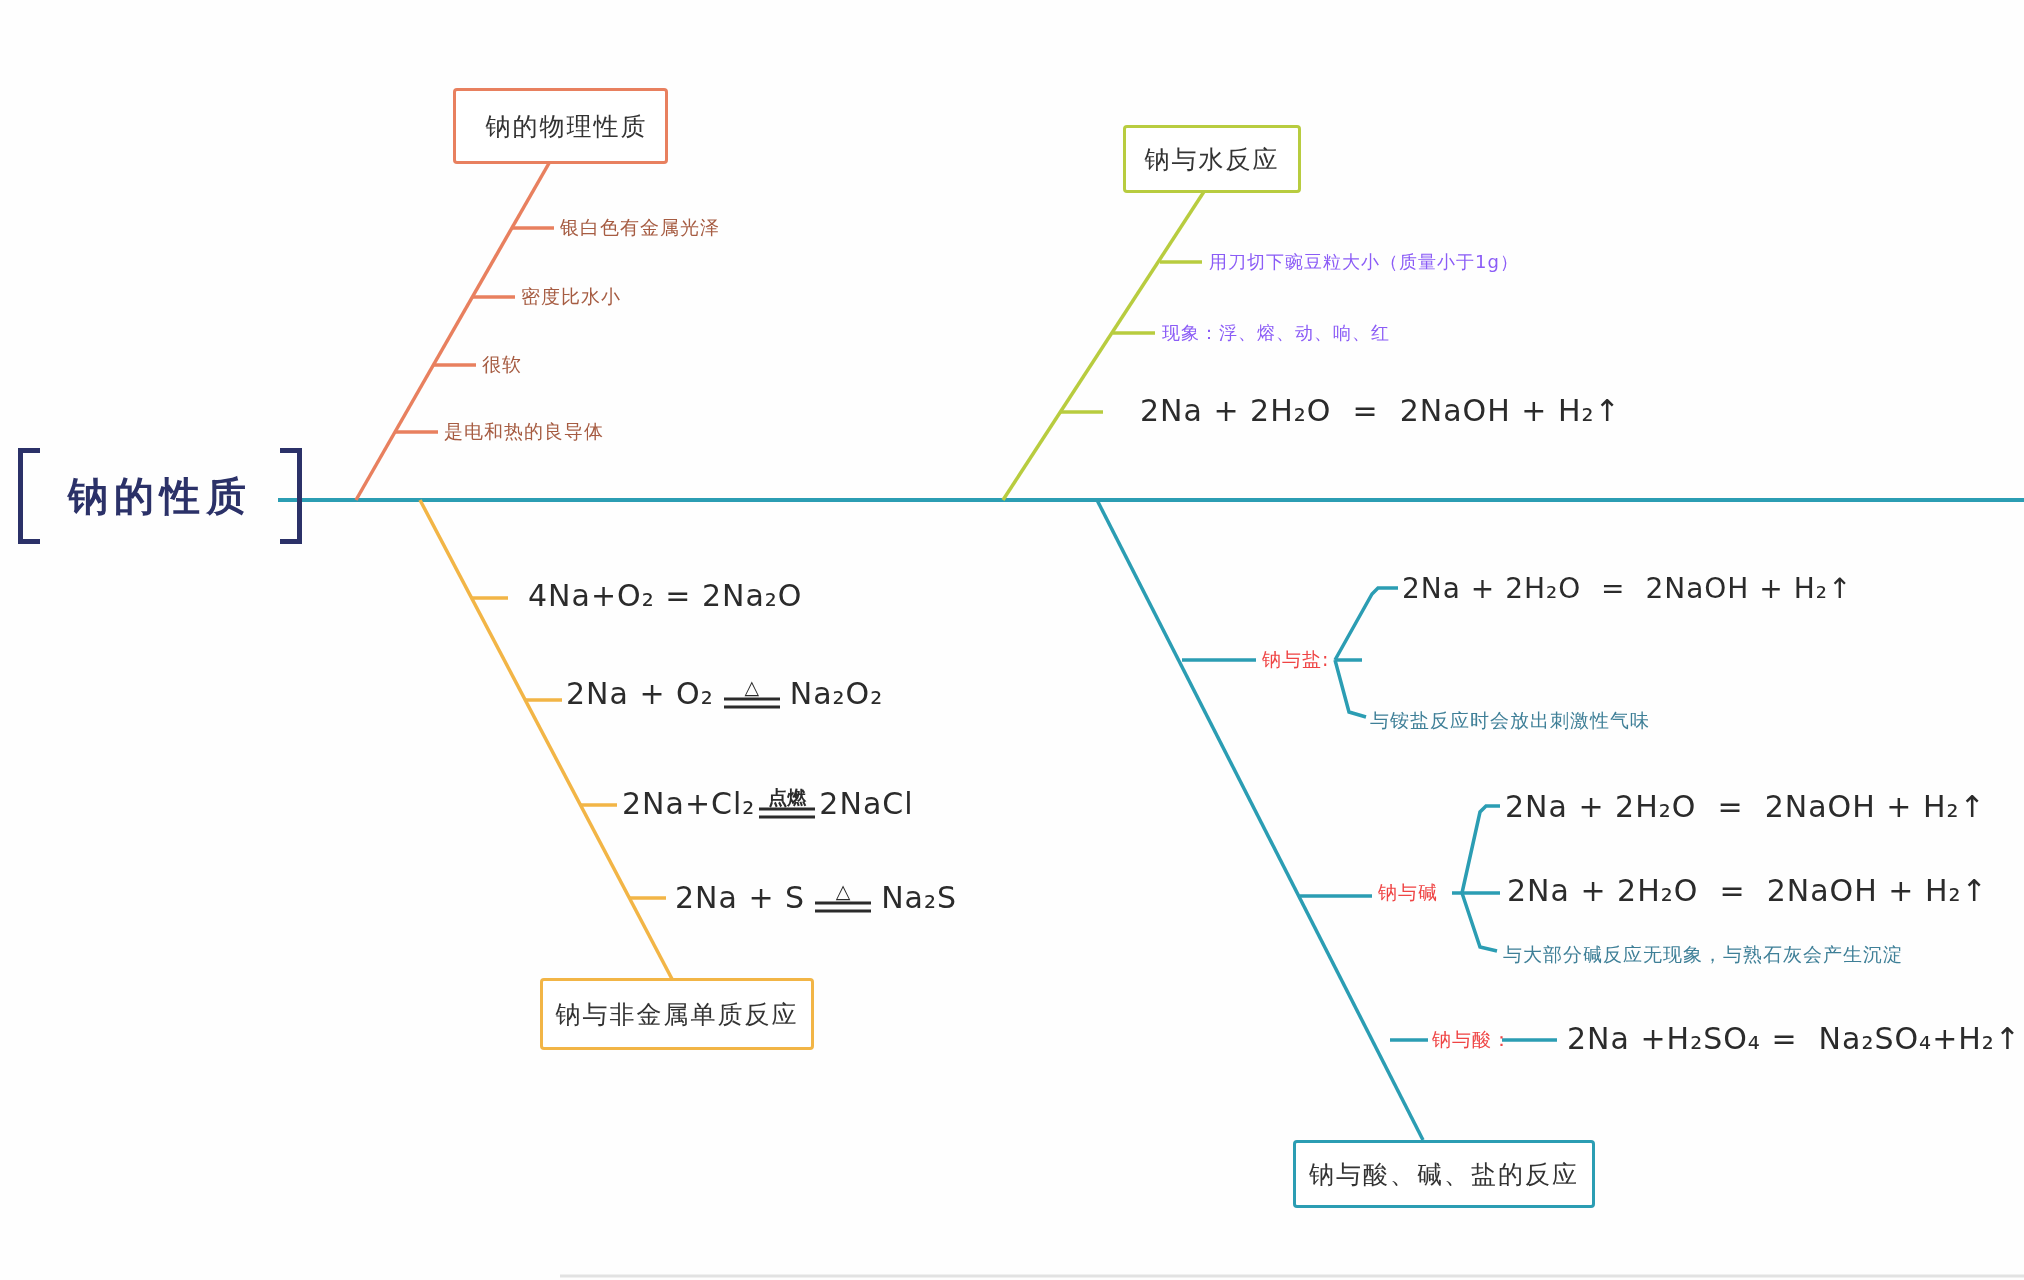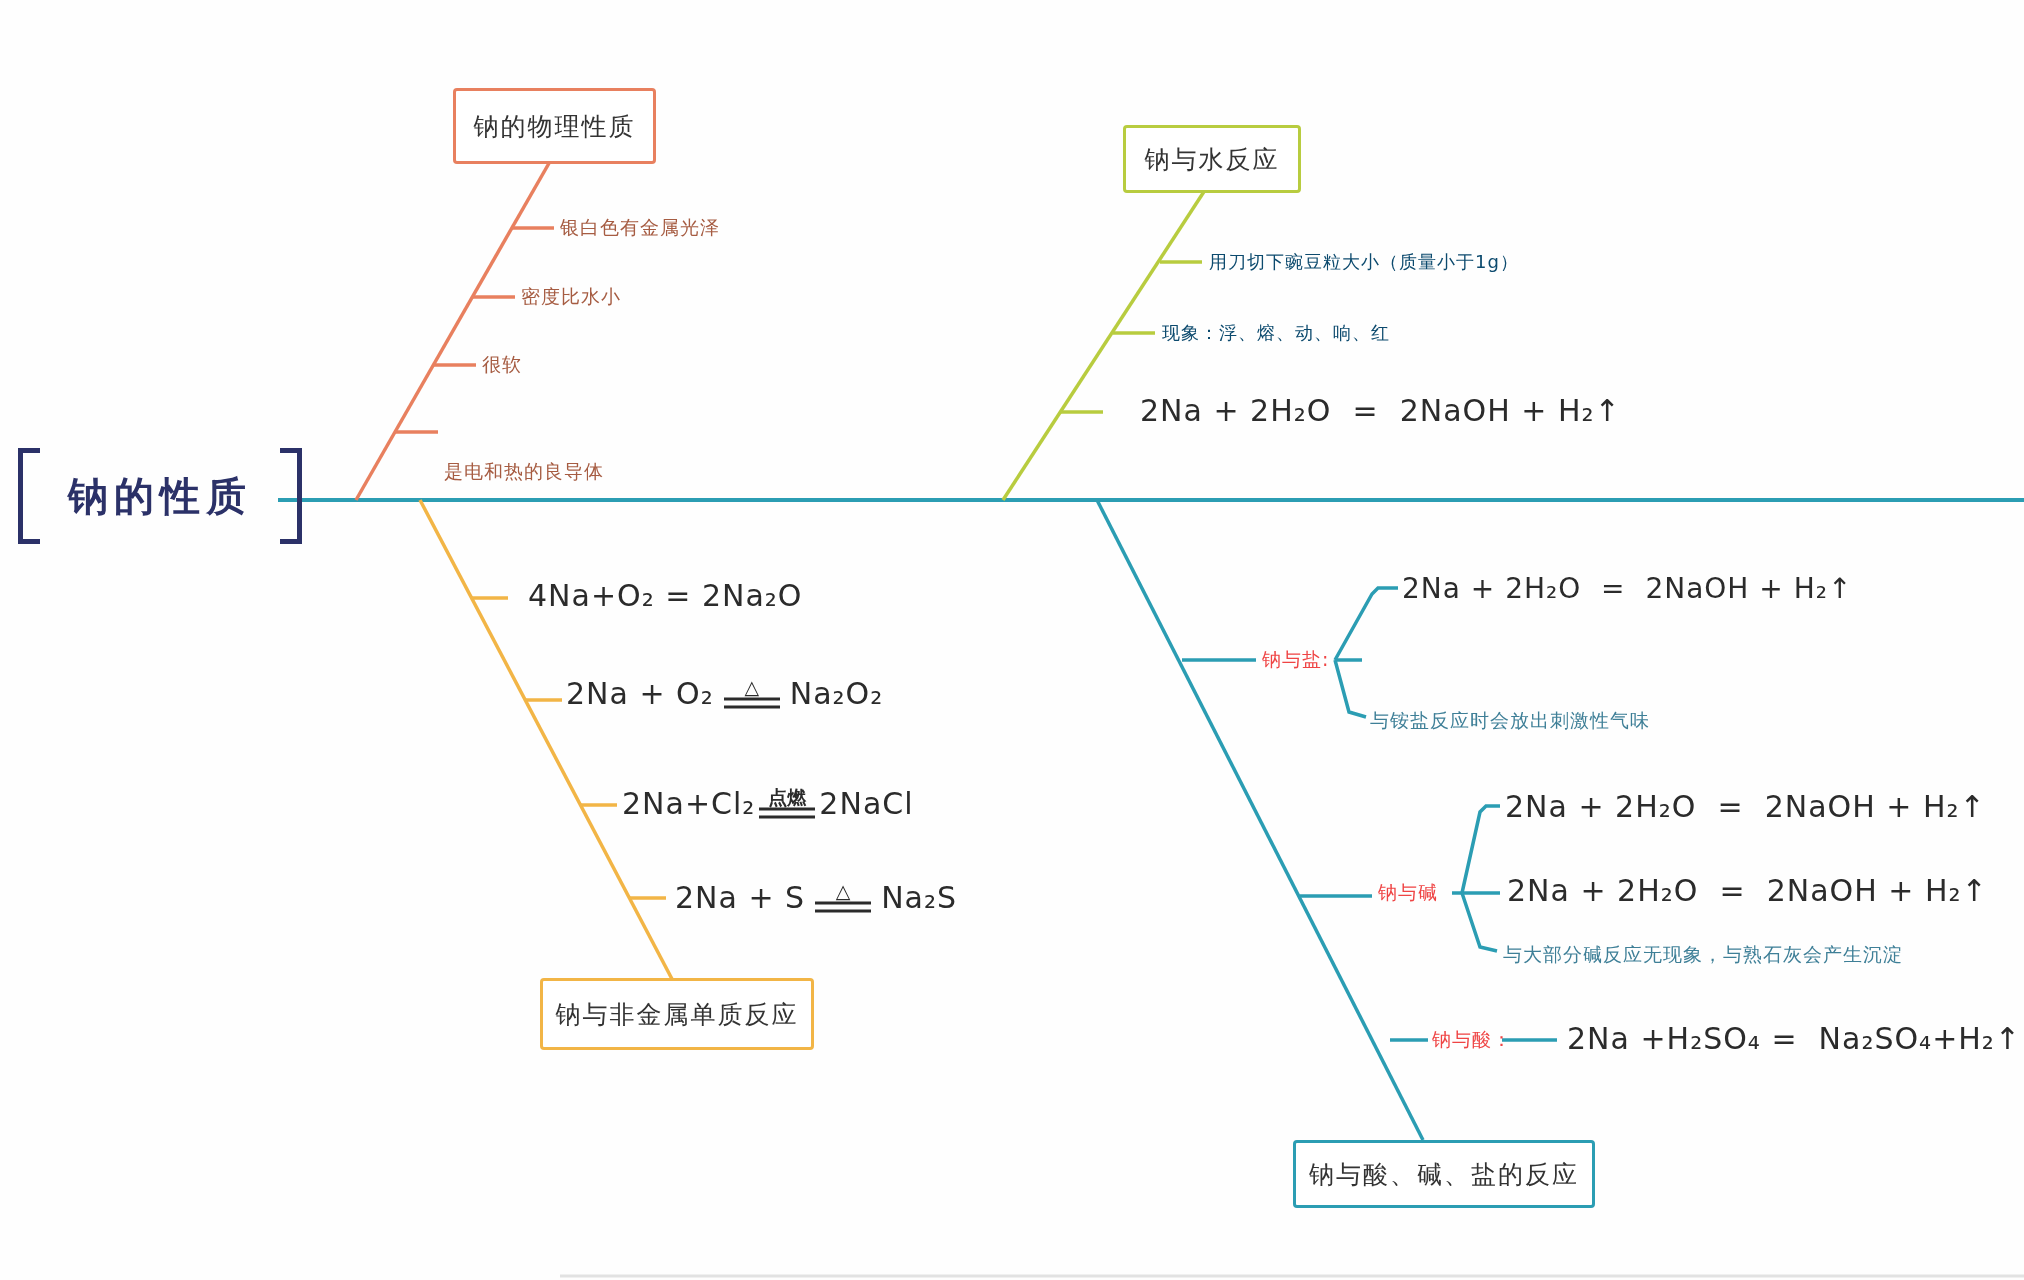--- a/index.html
+++ b/index.html
@@ -7,28 +7,28 @@
   .canvas {
     position:relative; width:2024px; height:1280px; background:#fefefe; overflow:hidden;
   }
   svg.lines { position:absolute; left:0; top:0; width:2024px; height:1280px; z-index:1; }
 
   .node-box {
     position:absolute; z-index:3; background:#fff;
     display:flex; align-items:center; justify-content:center;
     border-radius:4px; color:#333; font-size:25px; letter-spacing:2px;
   }
-  .box-orange { border:3px solid #e8805f; }
+  .box-orange { border:3px solid #e8805f;padding-left:12px; }
   .box-green  { border:3px solid #b8cc3f; }
   .box-amber  { border:3px solid #f2b546; }
   .box-teal   { border:3px solid #2b9db3; }
 
   .label { position:absolute; z-index:3; transform:translateY(-50%); white-space:pre; }
   .orange-item { color:#a65c42; font-size:19px; letter-spacing:1px; }
-  .green-item  { color:#0c4a6e; font-size:18px; letter-spacing:1px; }
+  .green-item  { color:#8b5cf6; font-size:18px; letter-spacing:1px; }
   .teal-item   { color:#ef4444; font-size:19px; letter-spacing:1px; }
   .teal-note   { color:#3e7f97; font-size:19px; letter-spacing:1px; }
   .wrapnote { position:absolute; z-index:3; white-space:normal; line-height:30px; }
 
   .eq {
     position:absolute; z-index:3; transform:translateY(-50%);
     display:flex; align-items:center; color:#2b2b2b;
     font-size:30px; font-weight:500; letter-spacing:1px; white-space:pre;
   }
   .eq .t { white-space:pre; }
@@ -111,21 +111,21 @@
   <div class="node-box box-green" style="left:1123px;top:125px;width:172px;height:62px;">
     <span>钠与水反应</span>
   </div>
   <div class="node-box box-teal" style="left:1293px;top:1140px;width:296px;height:62px;">
     <span>钠与酸、碱、盐的反应</span>
   </div>
 
   <div class="label orange-item" style="left:560px;top:228px;">银白色有金属光泽</div>
   <div class="label orange-item" style="left:521px;top:297px;">密度比水小</div>
   <div class="label orange-item" style="left:482px;top:365px;">很软</div>
-  <div class="label orange-item" style="left:444px;top:432px;margin-top:40px;">是电和热的良导体</div>
+  <div class="label orange-item" style="left:444px;top:432px;">是电和热的良导体</div>
 
   <div class="label green-item" style="left:1209px;top:262px;">用刀切下豌豆粒大小（质量小于1g）</div>
   <div class="label green-item" style="left:1162px;top:333px;">现象：浮、熔、动、响、红</div>
   <div class="eq" style="left:1140px;top:410px;">
     <span class="t">2Na + 2H₂O  =  2NaOH + H₂↑</span>
   </div>
 
   <div class="eq" style="left:528px;top:595px;">
     <span class="t">4Na+O₂ = 2Na₂O</span>
   </div>

